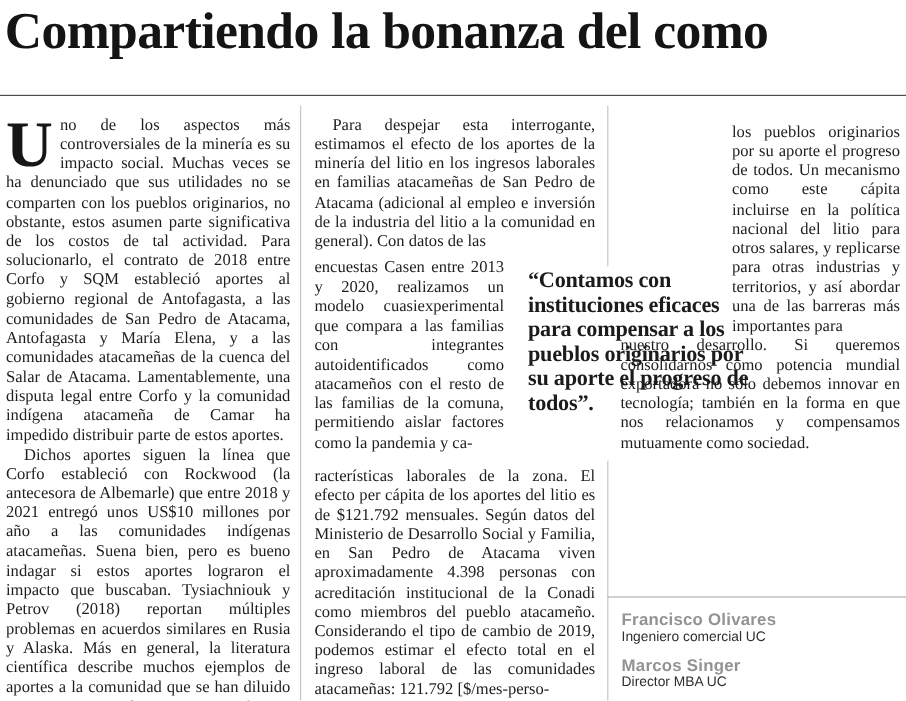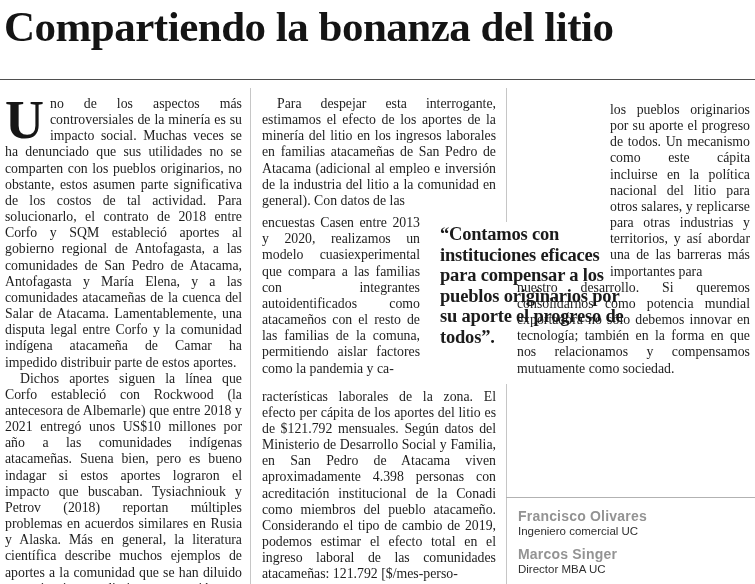--- a/index.html
+++ b/index.html
@@ -102,21 +102,21 @@
     font-size: 11.5px;
     color: #2f2f2f;
     margin-top: 1px;
   }
 </style>
 </head>
 <body>
 
 <div id="page">
 
-  <h1 id="headline">Compartiendo la bonanza del litio</h1>
+  <h1 id="headline">Compartiendo la bonanza del como</h1>
   <div class="hrule-top"></div>
 
   <div id="col1" class="col">
     <p><span class="dropcap">U</span><span>no de los aspectos más controversiales de la minería es su impacto social. Muchas veces se ha denunciado que sus utilidades no se comparten con los pueblos originarios, no obstante, estos asumen parte significativa de los costos de tal actividad. Para solucionarlo, el contrato de 2018 entre Corfo y SQM estableció aportes al gobierno regional de Antofagasta, a las comunidades de San Pedro de Atacama, Antofagasta y María Elena, y a las comunidades atacameñas de la cuenca del Salar de Atacama. Lamentablemente, una disputa legal entre Corfo y la comunidad indígena atacameña de Camar ha impedido distribuir parte de estos aportes.</span></p>
     <p class="indent">Dichos aportes siguen la línea que Corfo estableció con Rockwood (la antecesora de Albemarle) que entre 2018 y 2021 entregó unos US$10 millones por año a las comunidades indígenas atacameñas. Suena bien, pero es bueno indagar si estos aportes lograron el impacto que buscaban. Tysiachniouk y Petrov (2018) reportan múltiples problemas en acuerdos similares en Rusia y Alaska. Más en general, la literatura científica describe muchos ejemplos de aportes a la comunidad que se han diluido en peajes, intermediarios o corrupción.</p>
   </div>
 
   <div id="col2" class="col">
     <p class="indent">Para despejar esta interrogante, estimamos el efecto de los aportes de la minería del litio en los ingresos laborales en familias atacameñas de San Pedro de Atacama (adicional al empleo e inversión de la industria del litio a la comunidad en general). Con datos de las</p>
     <div class="narrow-left">encuestas Casen entre 2013 y 2020, realizamos un modelo cuasiexperimental que compara a las familias con integrantes autoidentificados como atacameños con el resto de las familias de la comuna, permitiendo aislar factores como la pandemia y ca-</div>

